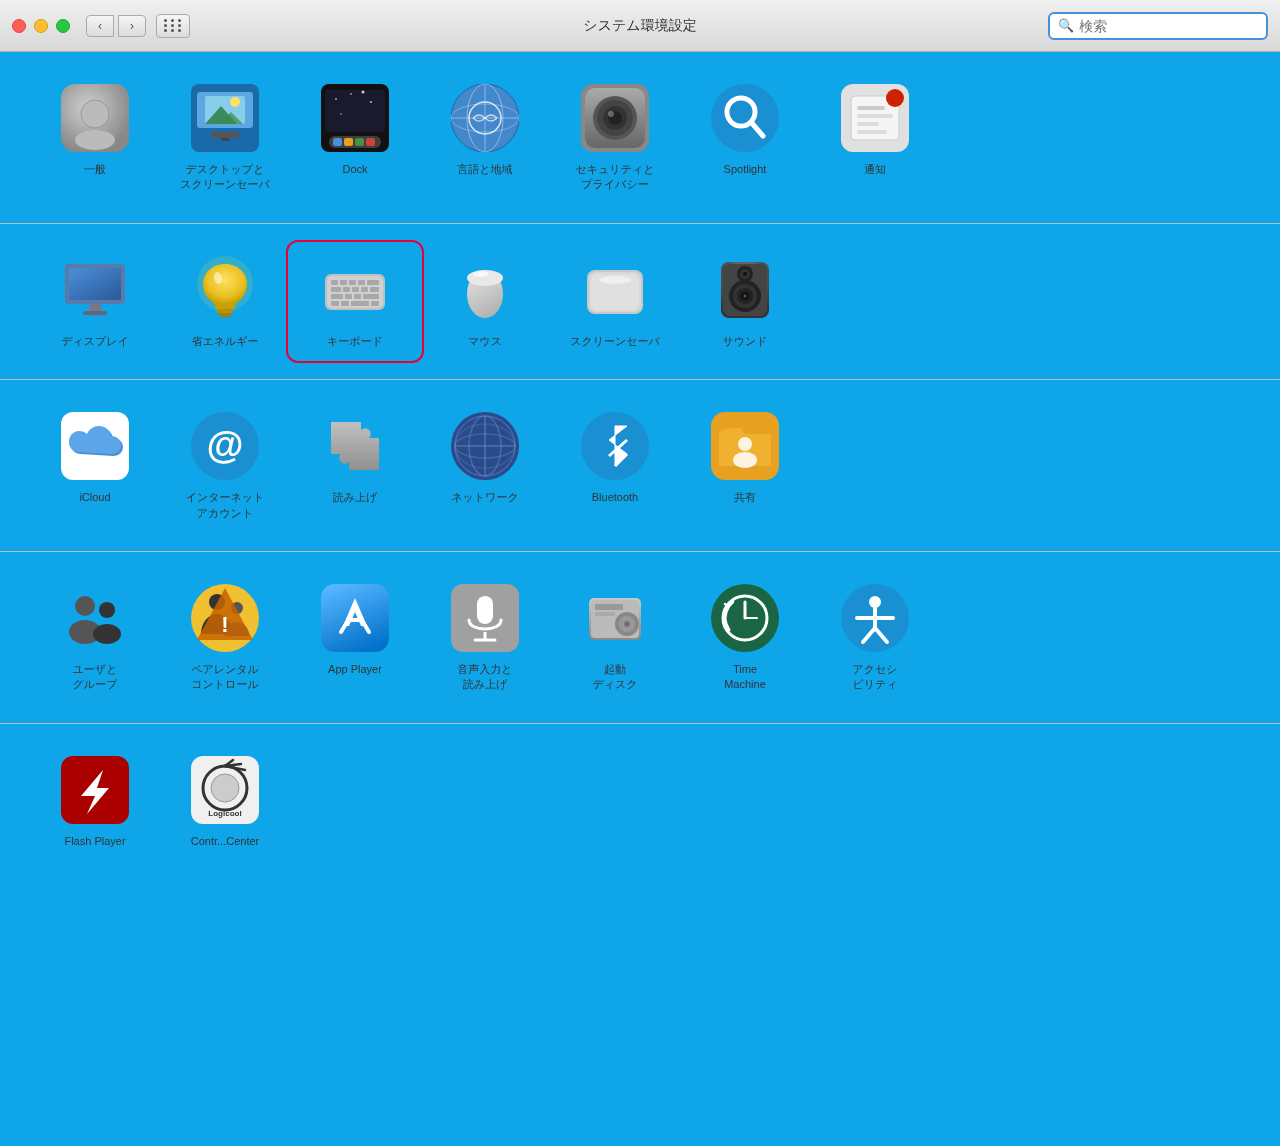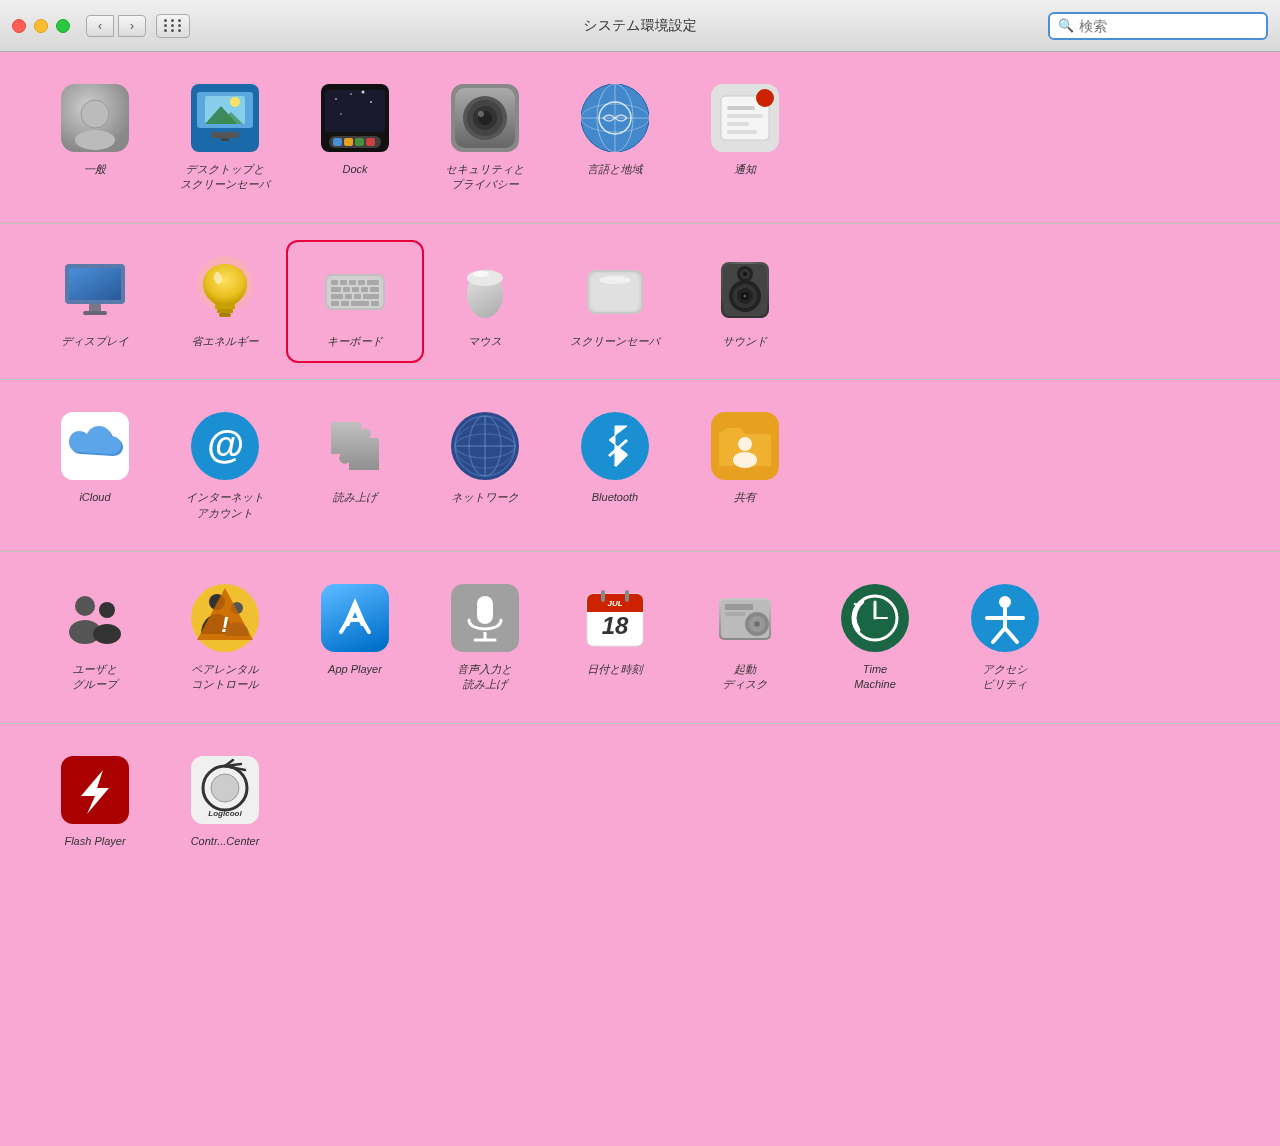--- a/index.html
+++ b/index.html
@@ -111,24 +111,23 @@
       border: none;
       outline: none;
       font-size: 14px;
       color: #333;
       width: 100%;
       background: transparent;
     }
 
     
     .main-content {
-      background: #f9a8d4;
+      background: #0ea5e9;
       height: calc(1146px - 52px);
       overflow: hidden;
-      font-style: italic;
     }
 
     
     .section {
       padding: 20px 30px;
       border-bottom: 1px solid #c0c0c0;
     }
     .section:last-child {
       border-bottom: none;
     }
@@ -267,20 +266,40 @@
             <rect x="45" y="54" width="9" height="8" rx="2" fill="#d04040"></rect>
           </svg>
         </div>
         <span class="icon-label">Dock</span>
       </div>
 
 
       <div class="icon-item">
         <div class="icon-img">
           <svg width="68" height="68" viewBox="0 0 68 68">
+            <circle cx="34" cy="34" r="34" fill="#4488cc"></circle>
+
+            <ellipse cx="34" cy="34" rx="34" ry="34" fill="none" stroke="#2266aa" stroke-width="1"></ellipse>
+            <line x1="0" y1="34" x2="68" y2="34" stroke="rgba(255,255,255,0.4)" stroke-width="1"></line>
+            <line x1="34" y1="0" x2="34" y2="68" stroke="rgba(255,255,255,0.4)" stroke-width="1"></line>
+            <ellipse cx="34" cy="34" rx="18" ry="34" fill="none" stroke="rgba(255,255,255,0.4)" stroke-width="1"></ellipse>
+            <ellipse cx="34" cy="34" rx="34" ry="14" fill="none" stroke="rgba(255,255,255,0.3)" stroke-width="1"></ellipse>
+
+            <circle cx="34" cy="34" r="16" fill="none" stroke="rgba(255,255,255,0.8)" stroke-width="1.5"></circle>
+
+            <path d="M22 34 Q28 28 34 34 Q40 28 46 34" fill="none" stroke="rgba(255,255,255,0.7)" stroke-width="1.2"></path>
+            <path d="M22 34 Q28 40 34 34 Q40 40 46 34" fill="none" stroke="rgba(255,255,255,0.7)" stroke-width="1.2"></path>
+          </svg>
+        </div>
+        <span class="icon-label">言語と地域</span>
+      </div>
+
+      <div class="icon-item">
+        <div class="icon-img">
+          <svg width="68" height="68" viewBox="0 0 68 68">
             <rect width="68" height="68" rx="12" fill="#888"></rect>
             <rect x="4" y="4" width="60" height="60" rx="10" fill="url(#sgrad)"></rect>
             <defs>
               <linearGradient id="sgrad" x1="0" y1="0" x2="0" y2="1">
                 <stop offset="0%" stop-color="#aaa"></stop>
                 <stop offset="100%" stop-color="#666"></stop>
               </linearGradient>
             </defs>
 
             <circle cx="34" cy="34" r="22" fill="#555"></circle>
@@ -289,37 +308,28 @@
             <circle cx="34" cy="34" r="7" fill="#222"></circle>
             <circle cx="30" cy="30" r="3" fill="rgba(255,255,255,0.3)"></circle>
           </svg>
         </div>
         <span class="icon-label">セキュリティと<br>プライバシー</span>
       </div>
 
       <div class="icon-item">
         <div class="icon-img">
           <svg width="68" height="68" viewBox="0 0 68 68">
-            <circle cx="34" cy="34" r="34" fill="#4488cc"></circle>
-
-            <ellipse cx="34" cy="34" rx="34" ry="34" fill="none" stroke="#2266aa" stroke-width="1"></ellipse>
-            <line x1="0" y1="34" x2="68" y2="34" stroke="rgba(255,255,255,0.4)" stroke-width="1"></line>
-            <line x1="34" y1="0" x2="34" y2="68" stroke="rgba(255,255,255,0.4)" stroke-width="1"></line>
-            <ellipse cx="34" cy="34" rx="18" ry="34" fill="none" stroke="rgba(255,255,255,0.4)" stroke-width="1"></ellipse>
-            <ellipse cx="34" cy="34" rx="34" ry="14" fill="none" stroke="rgba(255,255,255,0.3)" stroke-width="1"></ellipse>
-
-            <circle cx="34" cy="34" r="16" fill="none" stroke="rgba(255,255,255,0.8)" stroke-width="1.5"></circle>
-
-            <path d="M22 34 Q28 28 34 34 Q40 28 46 34" fill="none" stroke="rgba(255,255,255,0.7)" stroke-width="1.2"></path>
-            <path d="M22 34 Q28 40 34 34 Q40 40 46 34" fill="none" stroke="rgba(255,255,255,0.7)" stroke-width="1.2"></path>
-          </svg>
-        </div>
-        <span class="icon-label">言語と地域</span>
-      </div>
-
+            <circle cx="34" cy="34" r="34" fill="#1a8fd1"></circle>
+
+            <circle cx="30" cy="28" r="14" fill="none" stroke="white" stroke-width="5"></circle>
+            <line x1="40" y1="38" x2="52" y2="52" stroke="white" stroke-width="5" stroke-linecap="round"></line>
+          </svg>
+        </div>
+        <span class="icon-label">Spotlight</span>
+      </div>
 
       <div class="icon-item">
         <div class="icon-img">
           <svg width="68" height="68" viewBox="0 0 68 68">
             <rect width="68" height="68" rx="12" fill="#e0e0e0"></rect>
 
             <rect x="10" y="12" width="48" height="44" rx="4" fill="#f5f5f5" stroke="#ccc" stroke-width="1"></rect>
 
             <circle cx="54" cy="14" r="9" fill="#cc2200"></circle>
 
@@ -634,39 +644,20 @@
 
             <path d="M18 36 C18 48 50 48 50 36" fill="none" stroke="white" stroke-width="3" stroke-linecap="round"></path>
 
             <line x1="34" y1="48" x2="34" y2="56" stroke="white" stroke-width="3"></line>
             <line x1="24" y1="56" x2="44" y2="56" stroke="white" stroke-width="3" stroke-linecap="round"></line>
           </svg>
         </div>
         <span class="icon-label">音声入力と<br>読み上げ</span>
       </div>
 
-      <div class="icon-item">
-        <div class="icon-img">
-          <svg width="68" height="68" viewBox="0 0 68 68">
-
-            <rect x="6" y="10" width="56" height="52" rx="6" fill="white" stroke="#ddd" stroke-width="1"></rect>
-
-            <rect x="6" y="10" width="56" height="18" rx="6" fill="#cc2200"></rect>
-            <rect x="6" y="20" width="56" height="8" fill="#cc2200"></rect>
-
-            <text x="34" y="22" text-anchor="middle" fill="white" font-size="8" font-weight="bold" font-family="Arial">JUL</text>
-
-            <text x="34" y="50" text-anchor="middle" fill="#333" font-size="24" font-weight="bold" font-family="Arial">18</text>
-
-            <rect x="20" y="6" width="4" height="12" rx="2" fill="#888"></rect>
-            <rect x="44" y="6" width="4" height="12" rx="2" fill="#888"></rect>
-          </svg>
-        </div>
-        <span class="icon-label">日付と時刻</span>
-      </div>
 
       <div class="icon-item">
         <div class="icon-img">
           <svg width="68" height="68" viewBox="0 0 68 68">
             <defs>
               <linearGradient id="diskgrad" x1="0" y1="0" x2="0" y2="1">
                 <stop offset="0%" stop-color="#c8c8c8"></stop>
                 <stop offset="100%" stop-color="#888"></stop>
               </linearGradient>
             </defs>

